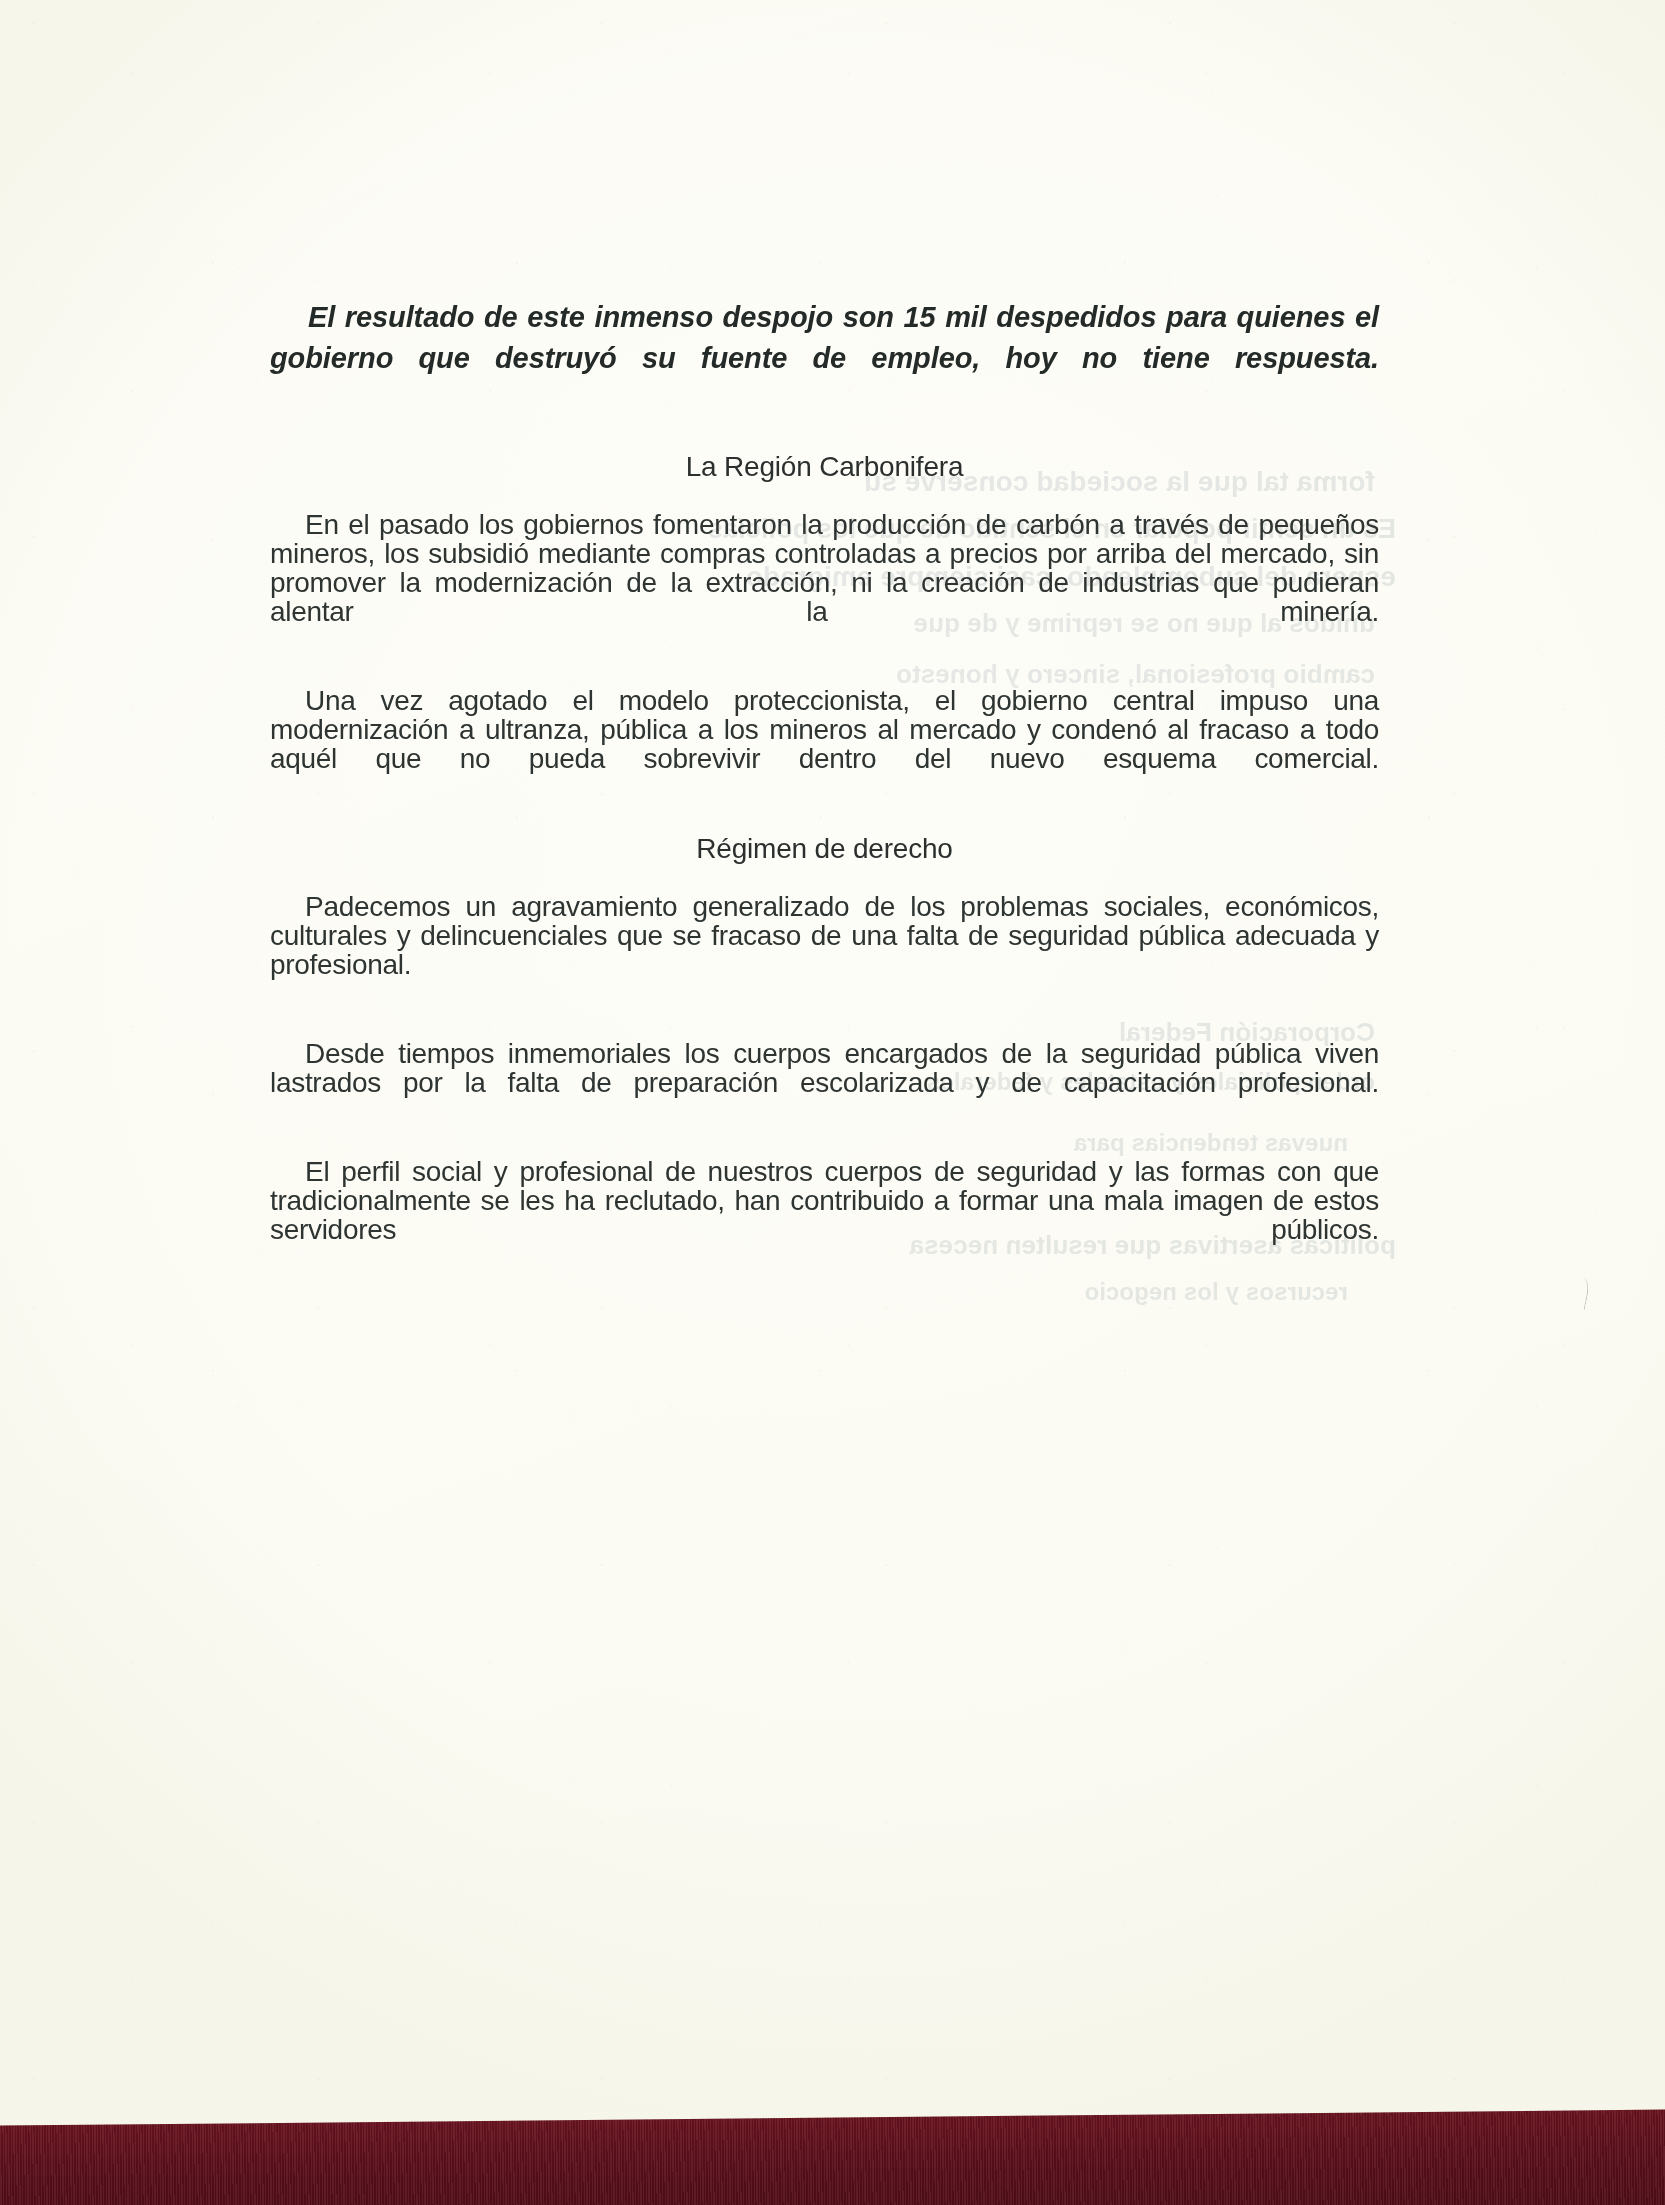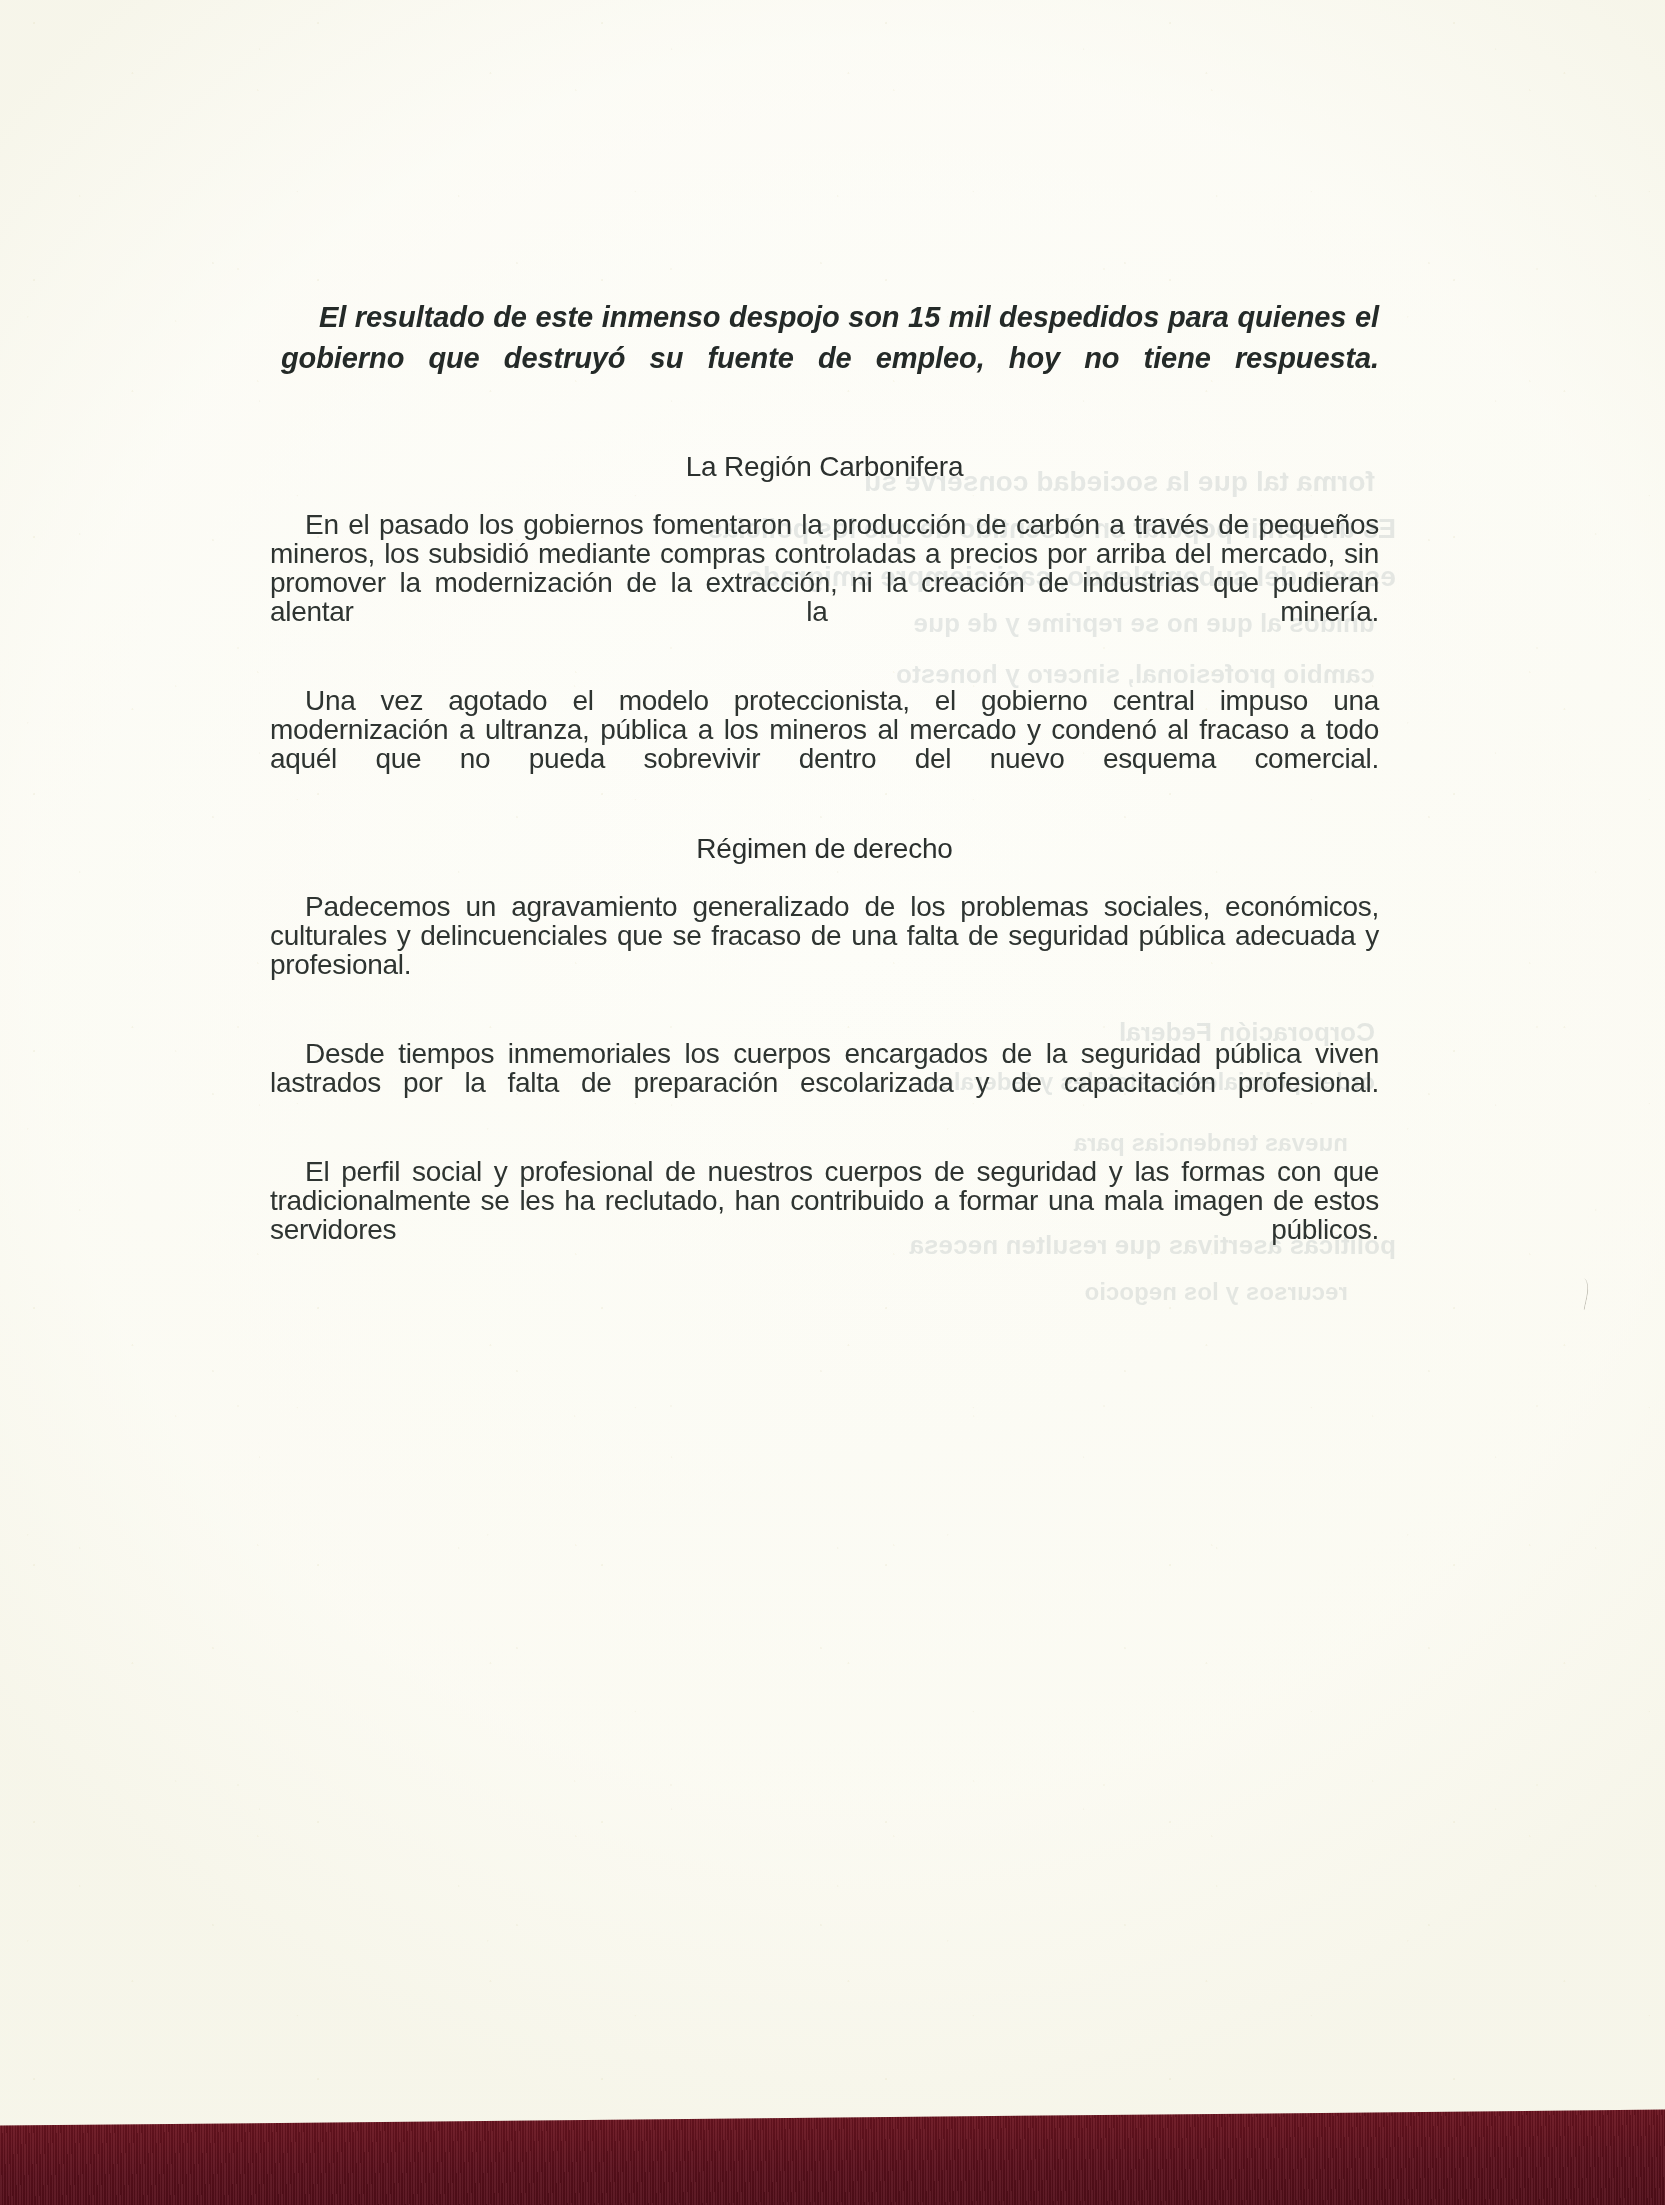--- a/index.html
+++ b/index.html
@@ -78,21 +78,21 @@
   }
 
   .lead {
     font-style: italic;
     font-weight: 700;
     font-size: 29px;
     line-height: 41px;
     text-align: justify;
     text-indent: 38px;
     letter-spacing: -0.1px;
-    margin: 0 0 31px 11px;
+    margin: 0 0 31px 0;
     color: #242a28;
   }
   .lead::after {
     content: "";
     display: inline-block;
     width: 100%;
   }
 
   h2.section-heading {
     font-size: 28px;

